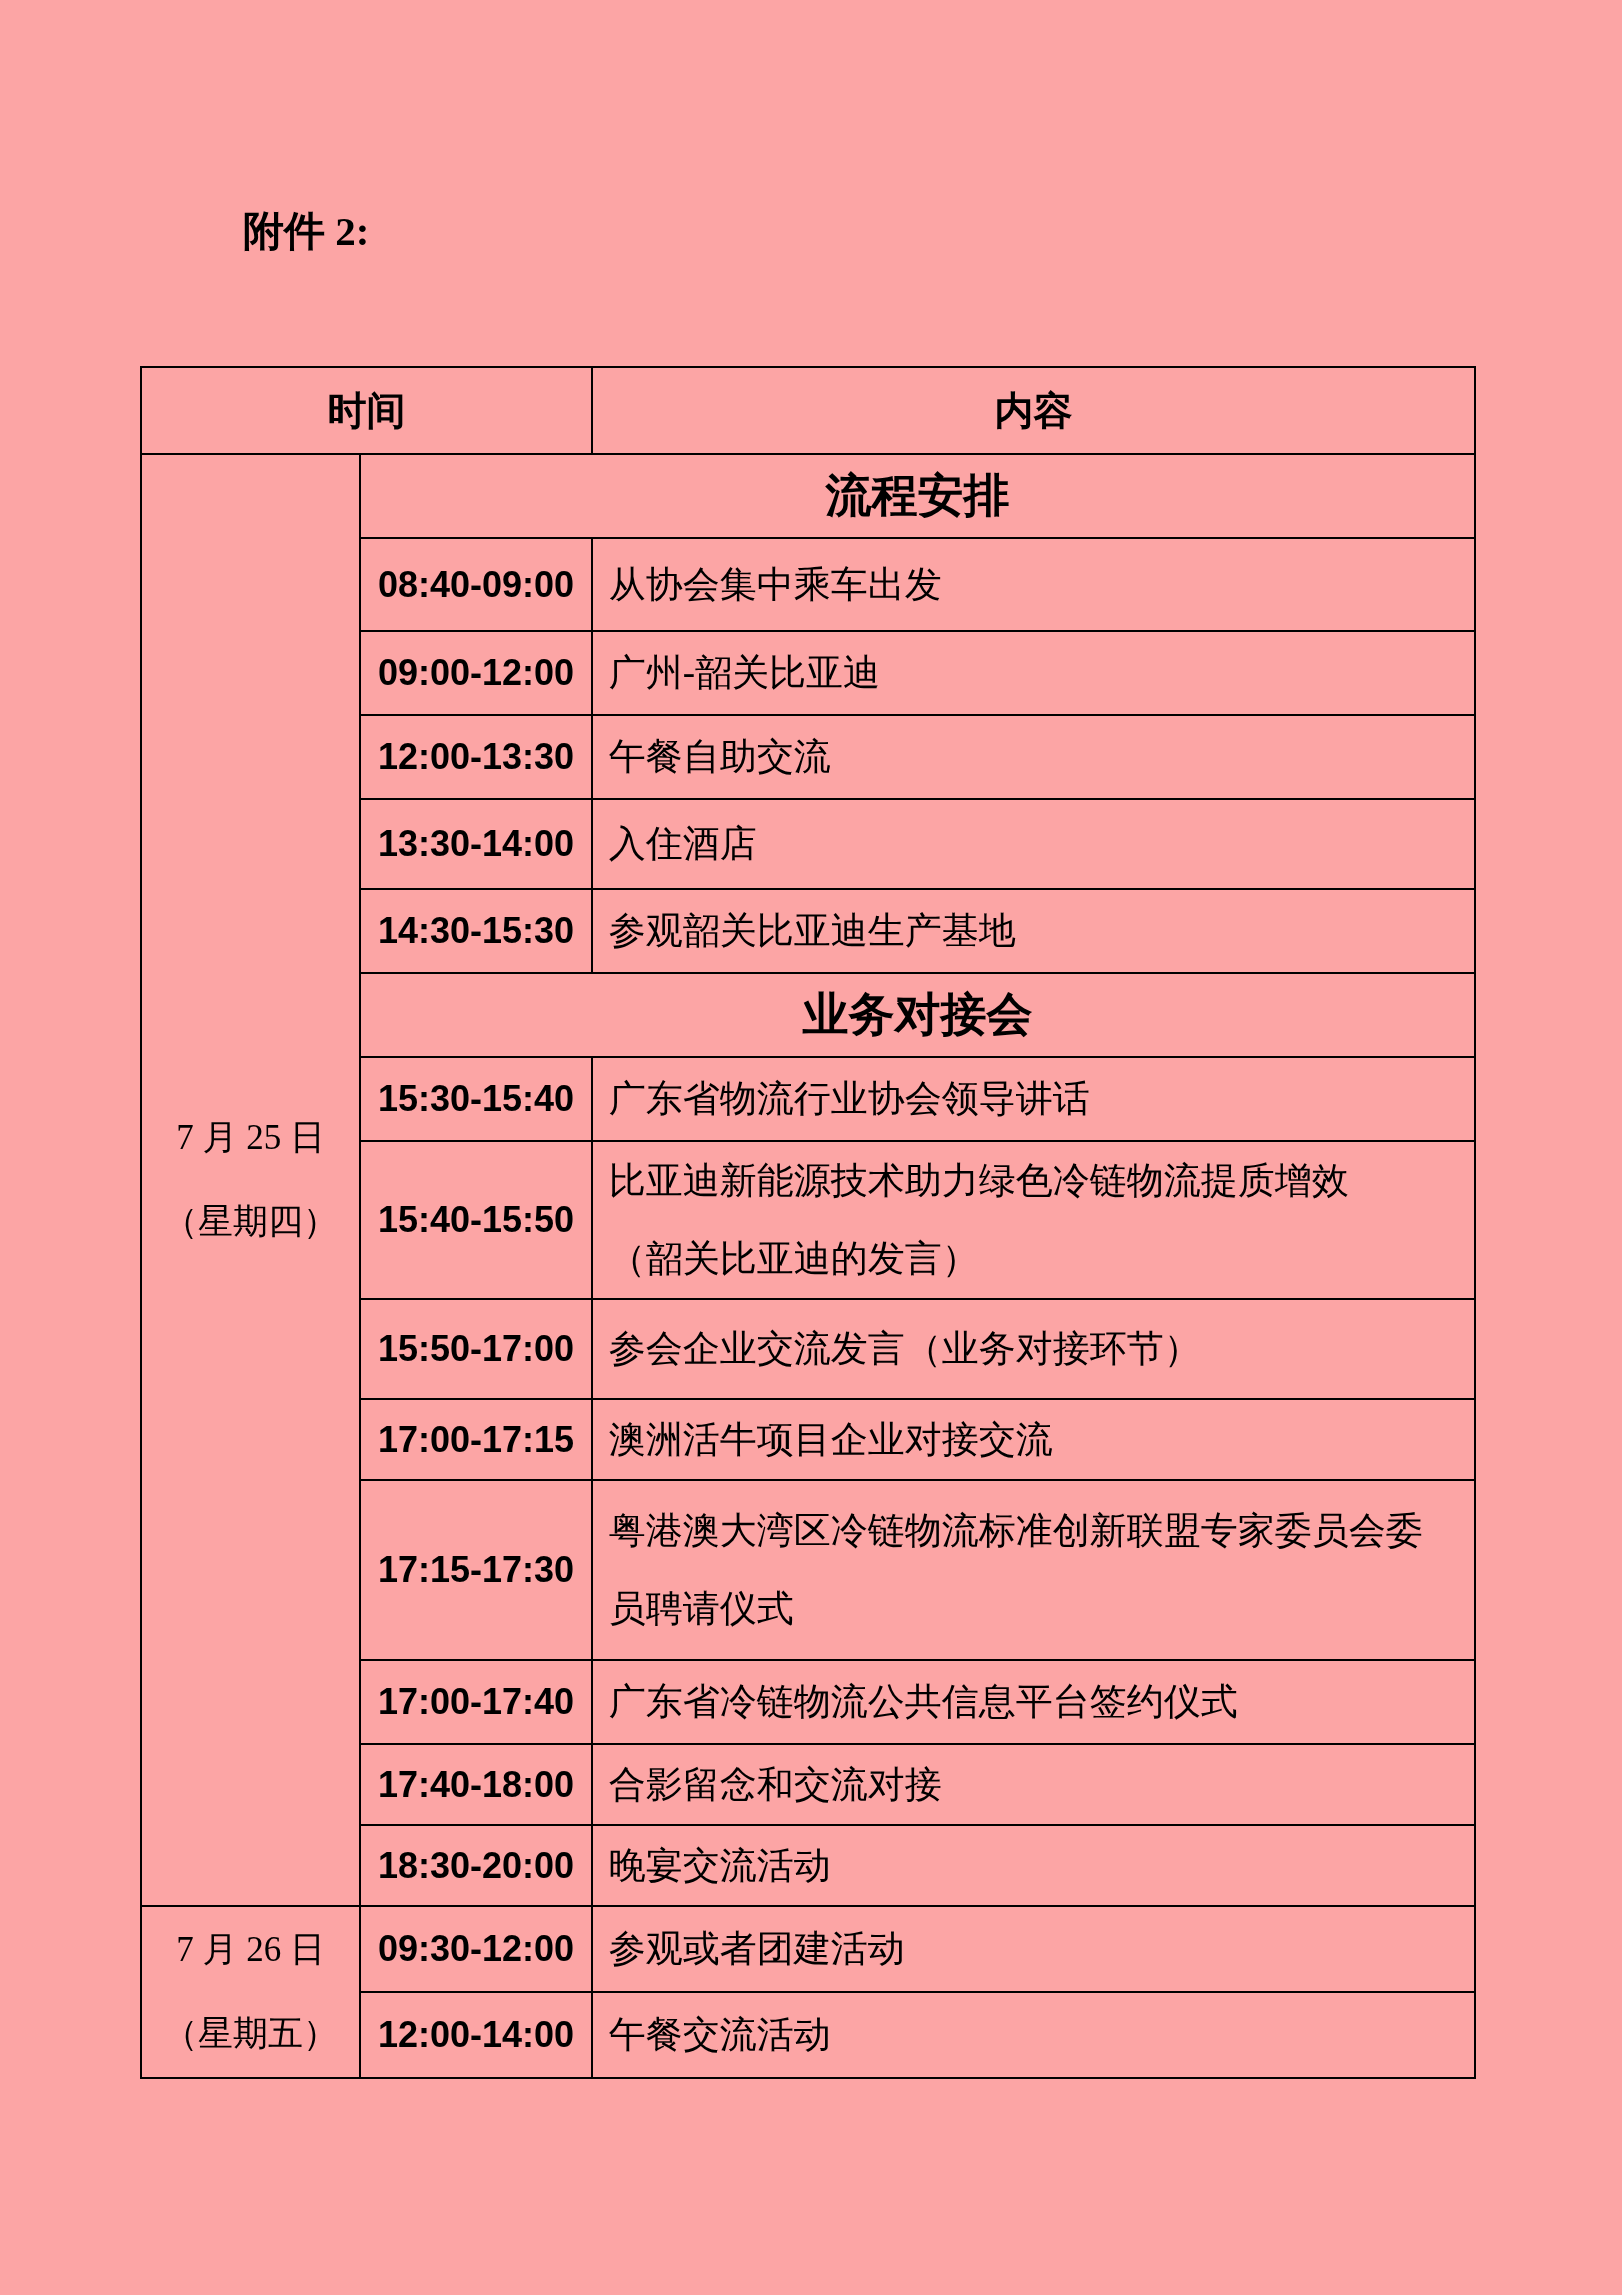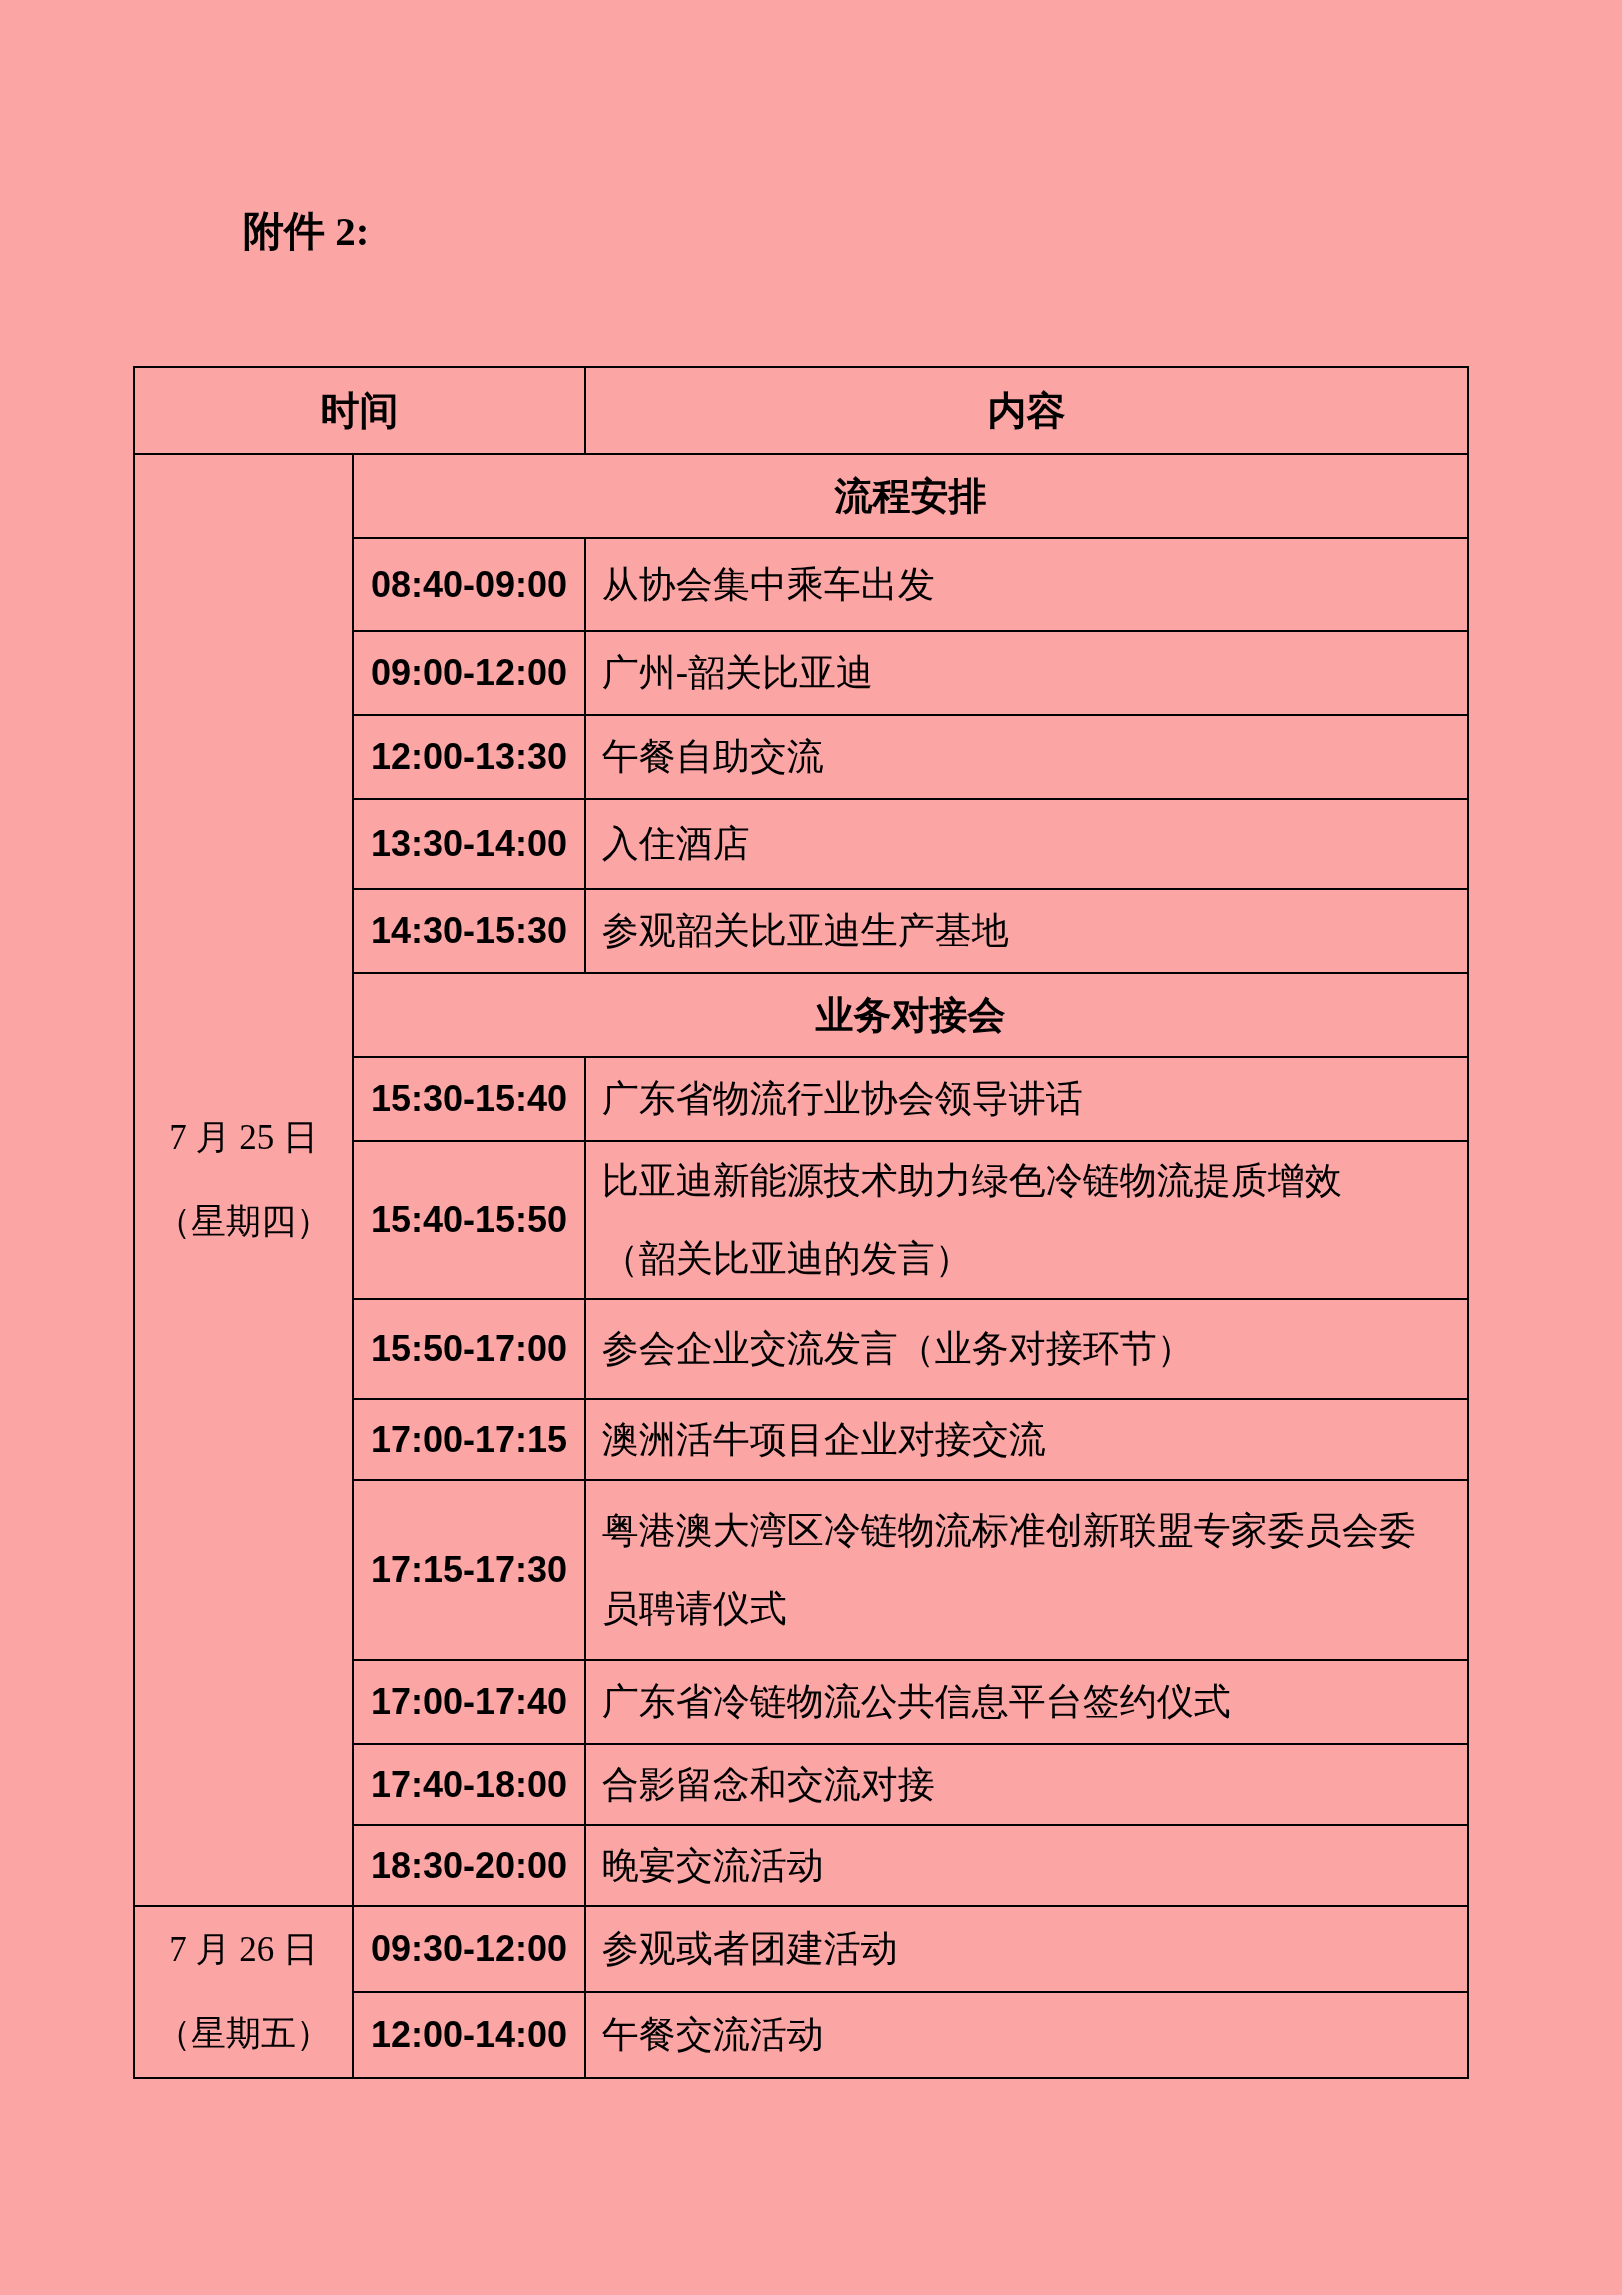--- a/index.html
+++ b/index.html
@@ -25,21 +25,21 @@
     left:0;
     right:0;
     top:293px;
     text-align:center;
     font-size:42px;
     font-weight:bold;
     letter-spacing:2px;
   }
   table.schedule{
     position:absolute;
-    left:133px;
+    left:140px;
     top:366px;
     width:1334px;
     table-layout:fixed;
     border-collapse:collapse;
   }
   table.schedule td{
     border:2px solid #000000;
     border-top-width:2.6px;
     border-bottom-width:2.6px;
     vertical-align:middle;
@@ -47,21 +47,21 @@
   }
   .col-date{width:219px;}
   .col-time{width:232px;}
   .col-content{width:883px;}
   .th-cell{
     font-size:39px;
     font-weight:bold;
     text-align:center;
   }
   .section-cell{
-    font-size:38px;
+    font-size:46px;
     font-weight:bold;
     text-align:center;
     margin-left:32px;
   }
   .date-cell{
     font-size:35px;
     text-align:center;
     line-height:84px;
     white-space:pre-line;
   }

